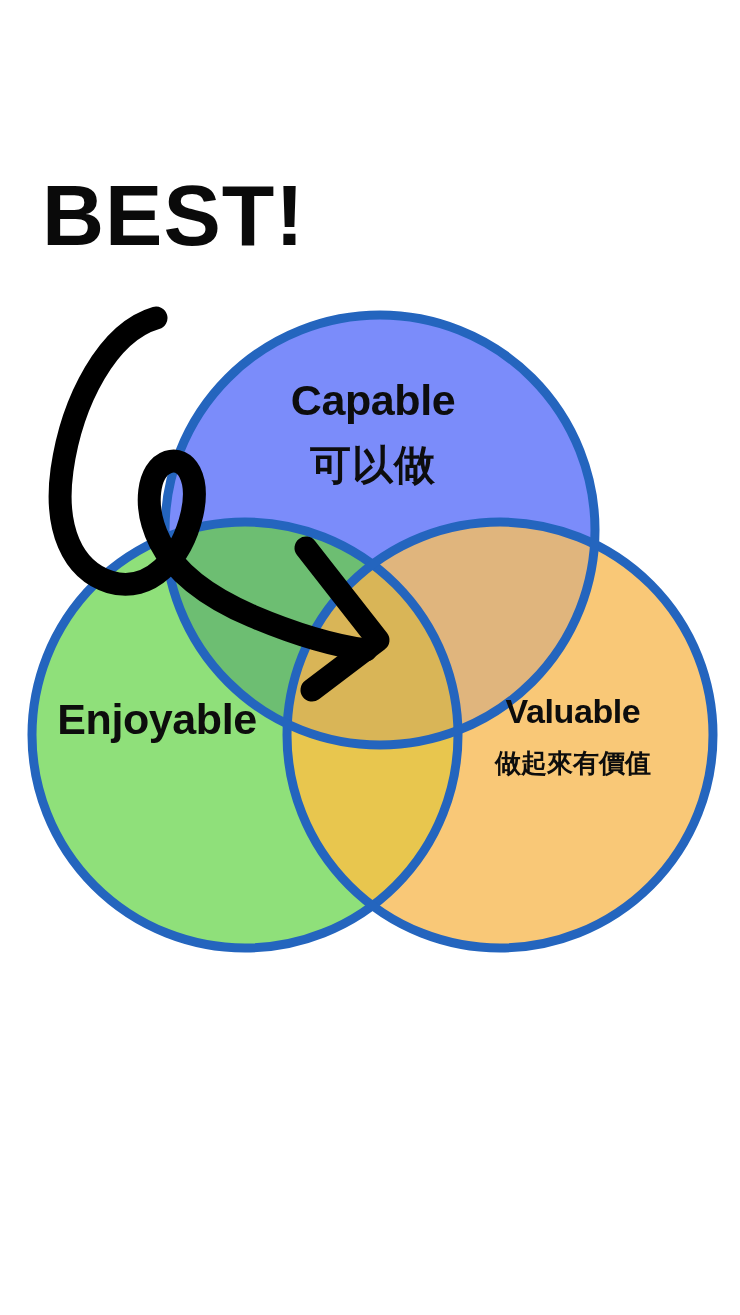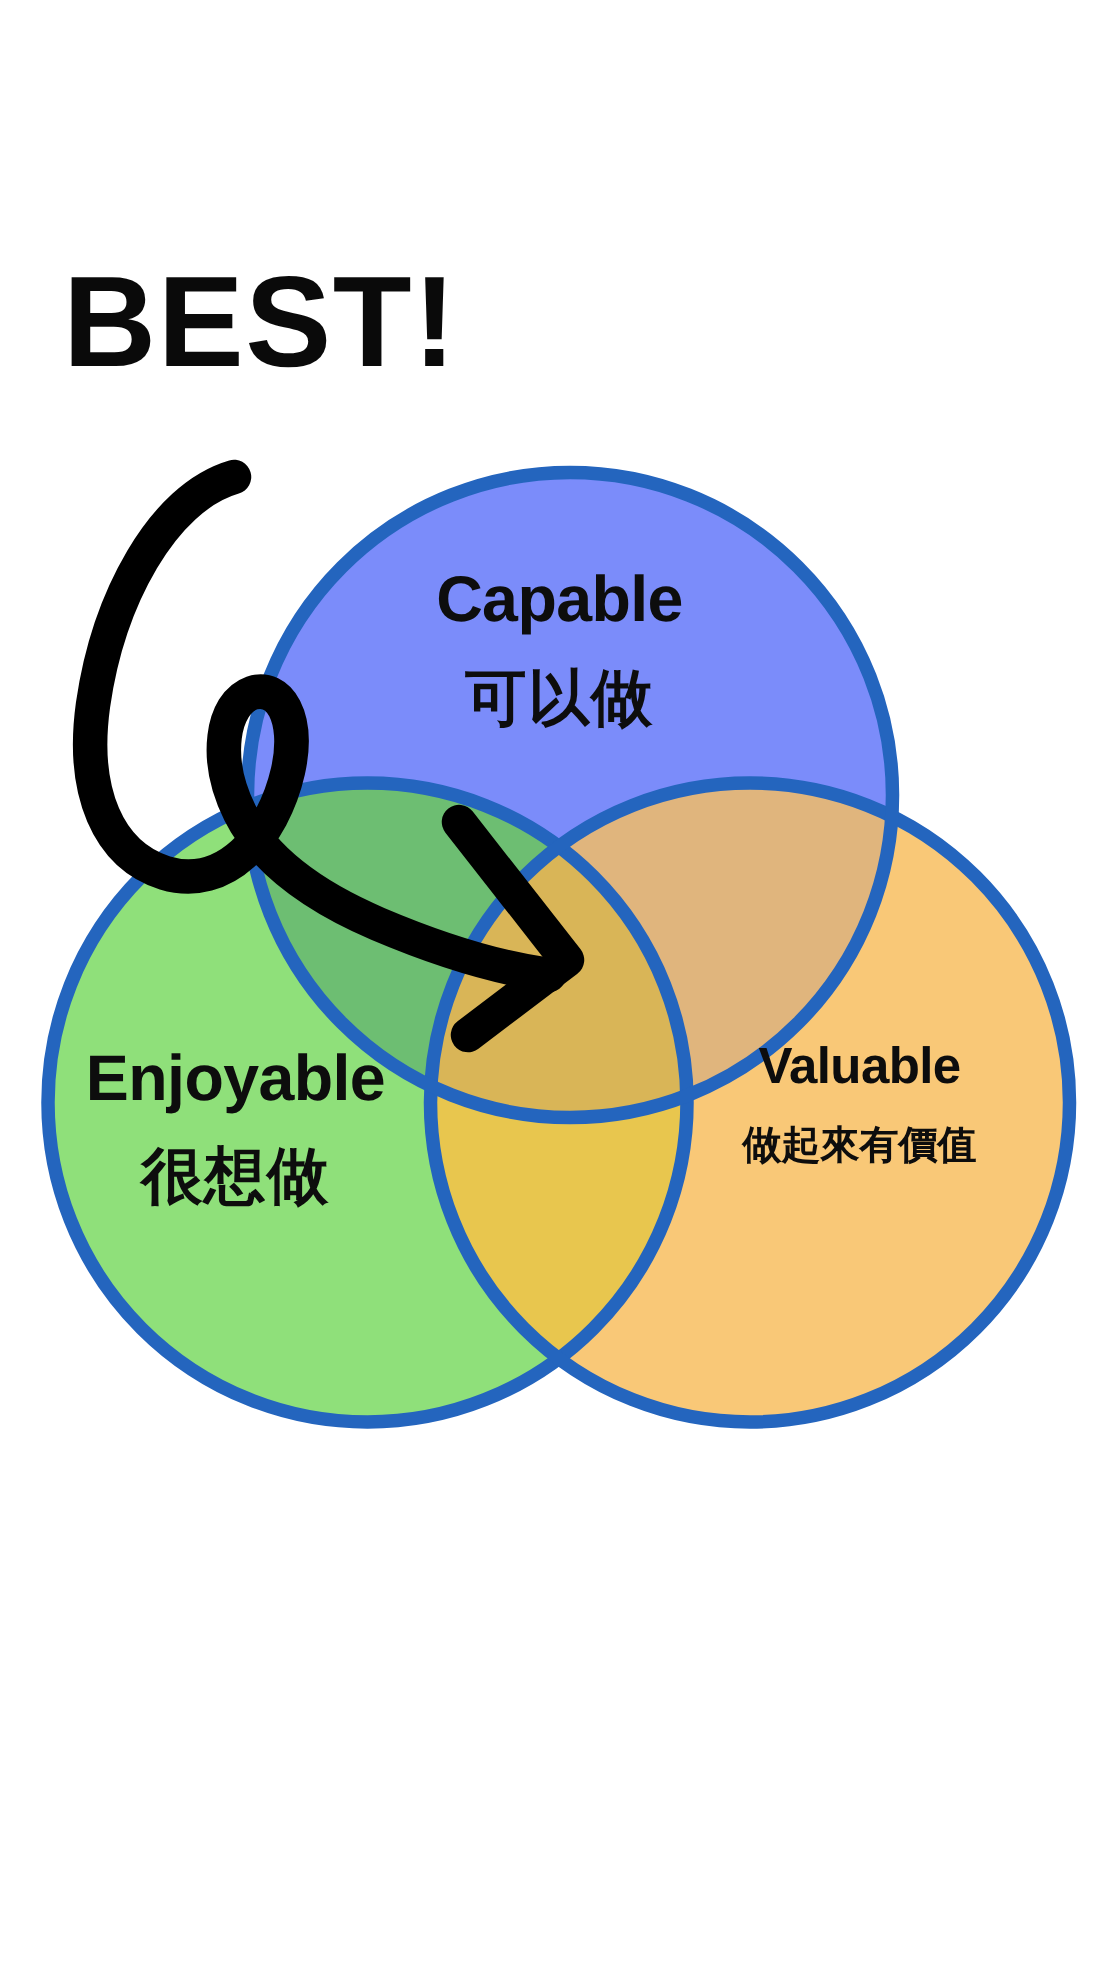--- a/index.html
+++ b/index.html
@@ -147,21 +147,20 @@
     </g>
   </svg>
 
   <div class="venn-label" id="label-capable">
     <span class="en">Capable</span>
     <span class="zh">可以做</span>
   </div>
 
   <div class="venn-label" id="label-enjoyable">
     <span class="en">Enjoyable</span>
-    <span class="zh">很想做</span>
   </div>
 
   <div class="venn-label" id="label-valuable">
     <span class="en">Valuable</span>
     <span class="zh">做起來有價值</span>
   </div>
 
 </div>
 
 </body></html>

